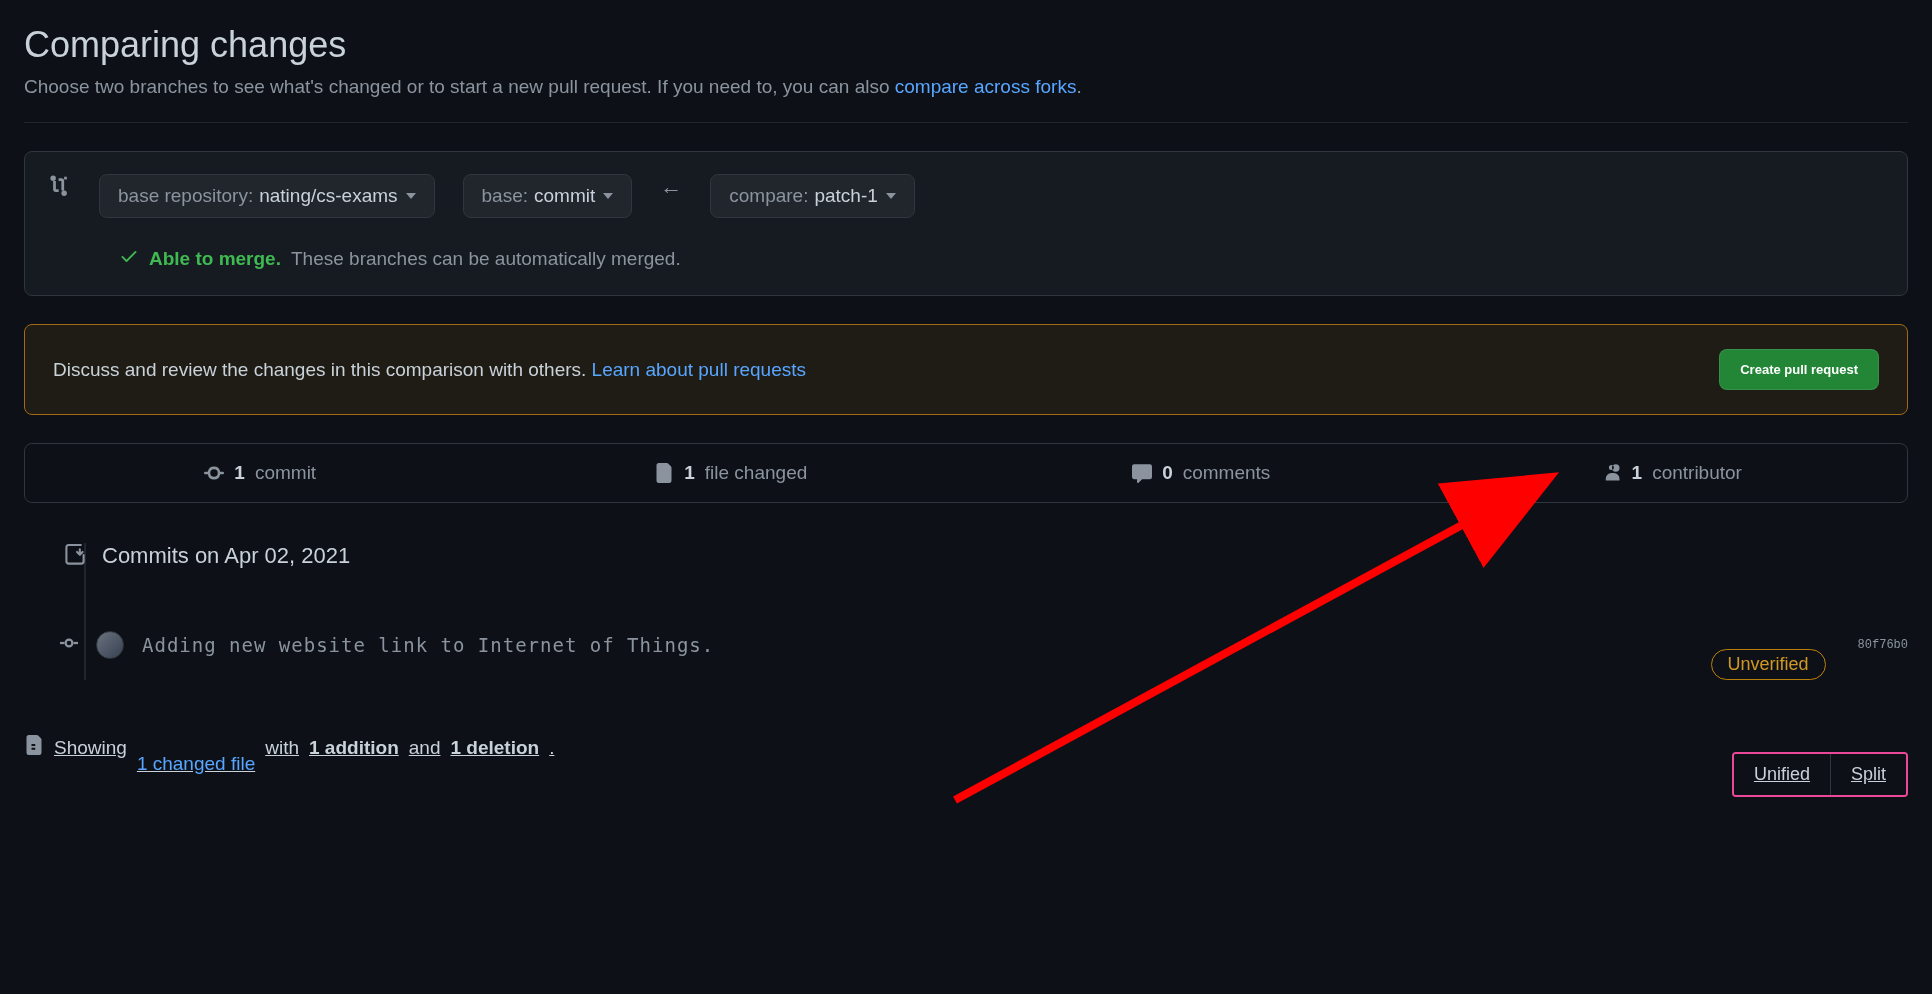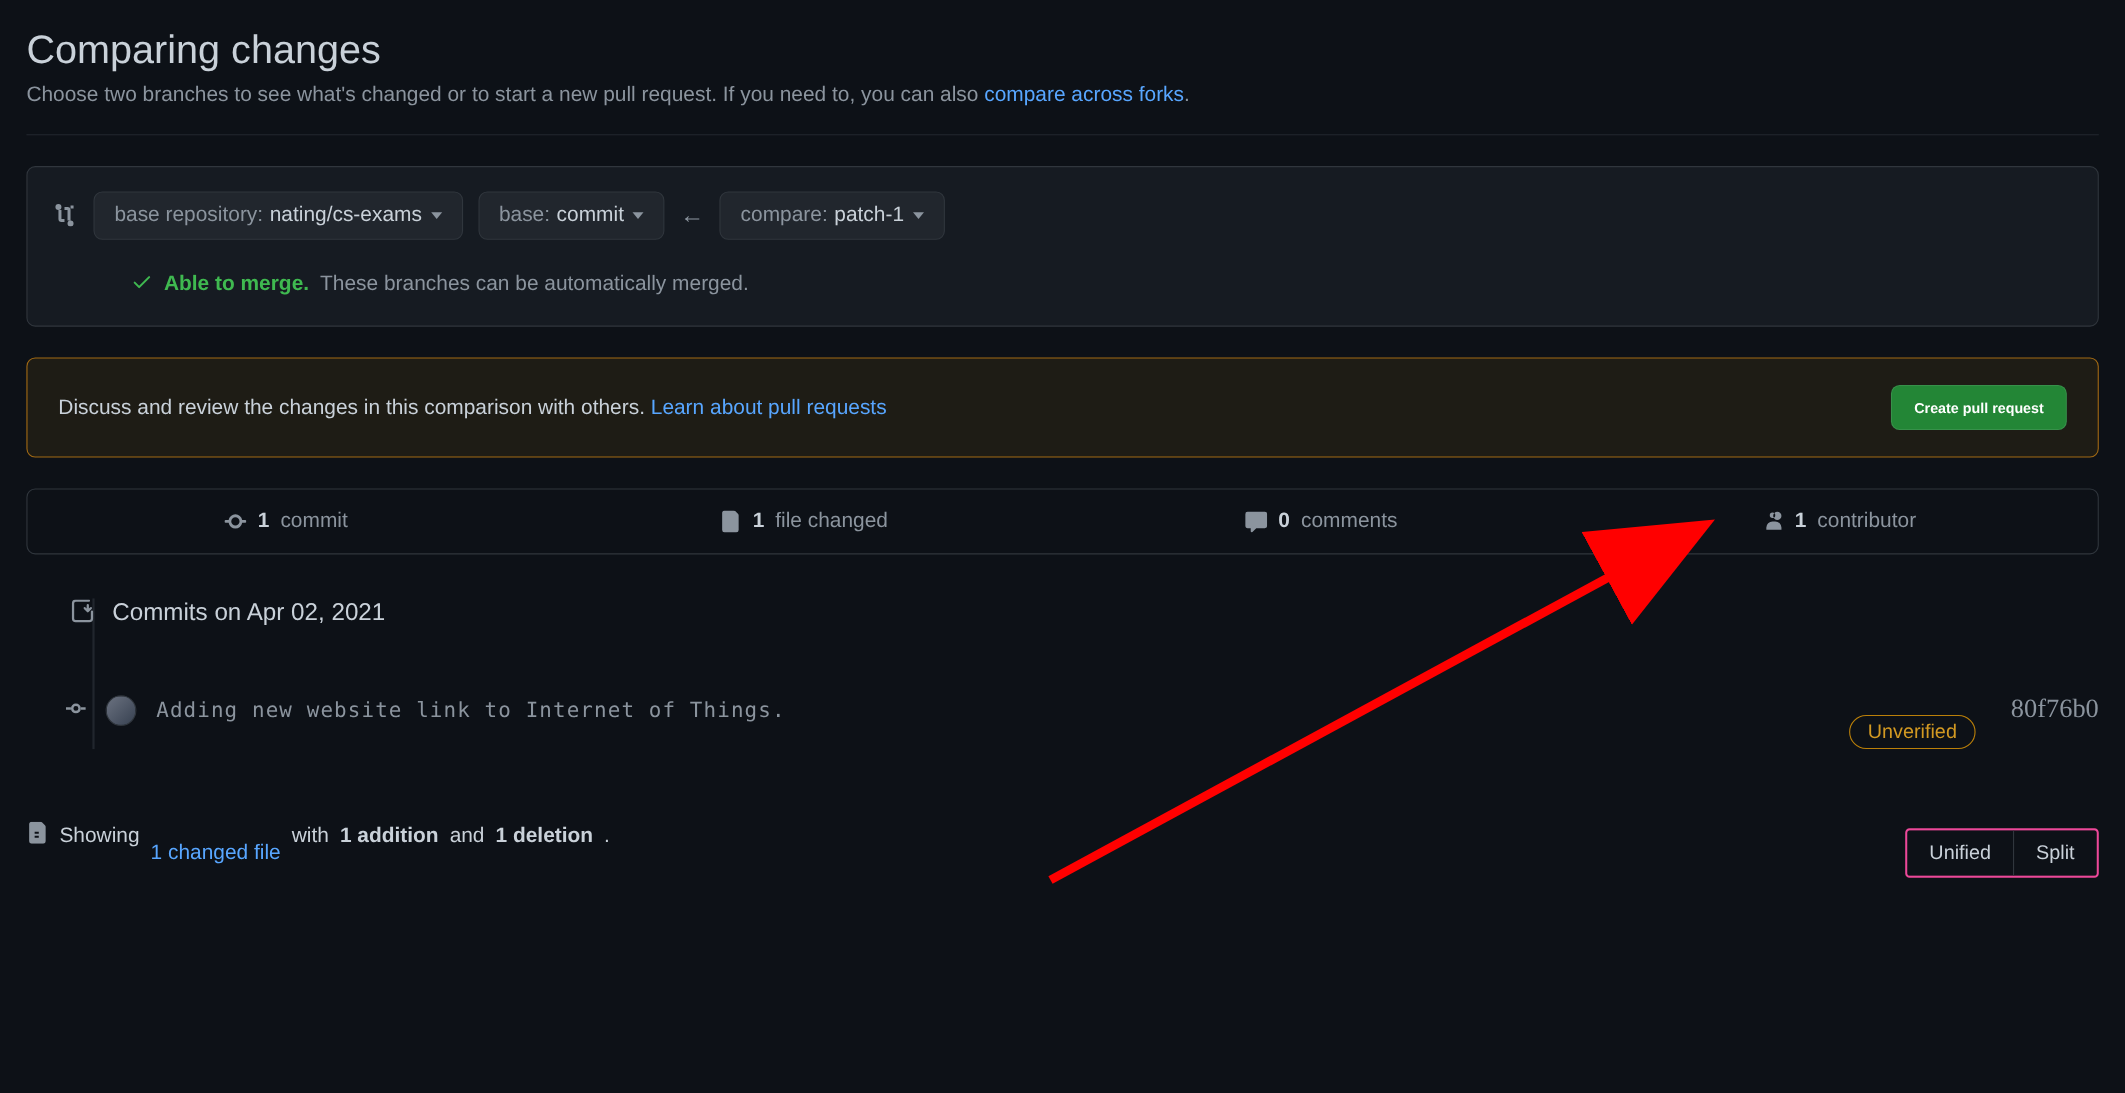--- a/index.html
+++ b/index.html
@@ -17,21 +17,21 @@
 .link { color: #58a6ff; text-decoration: none; cursor: pointer; margin-top: 33px; }
 hr.div { border: none; border-top: 1px solid #21262d; margin-bottom: 28px; }
 
 .compare-box {
   border: 1px solid #30363d;
   border-radius: 8px;
   background: #161b22;
   padding: 22px 24px 24px;
   margin-bottom: 28px;
 }
-.branch-row { display: flex; align-items: center; gap: 14px; flex-wrap: wrap; }
+.branch-row { display: flex; align-items: flex-start; gap: 28px; flex-wrap: wrap; }
 .compare-icon svg { fill: #8b949e; }
 .branch-btn {
   display: inline-flex; align-items: center;
   background: #21262d; border: 1px solid #30363d; border-radius: 8px;
   padding: 10px 18px; color: #8b949e; font-size: 19px; cursor: pointer;
 }
 .branch-btn .strong { color: #c9d1d9; font-weight: 500; margin-left: 6px; }
 .caret { margin-left: 8px; width: 0; height: 0; border-left: 5px solid transparent; border-right: 5px solid transparent; border-top: 6px solid #8b949e; }
 .arrow-left { font-size: 22px; color: #8b949e; }
 .merge-status { display: flex; align-items: center; gap: 10px; margin-top: 28px; margin-left: 70px; font-size: 19px; }
@@ -63,23 +63,23 @@
 
 .timeline { position: relative; padding-left: 40px; margin-bottom: 40px; }
 .timeline .line { position: absolute; left: 60px; top: 0; bottom: 0; width: 2px; background: #21262d; }
 .commit-date-row { display: flex; align-items: center; gap: 16px; margin-bottom: 40px; position: relative; }
 .commit-date-row svg { fill: #8b949e; }
 .commit-date { font-size: 22px; color: #c9d1d9; }
 .commit-row { display: flex; align-items: center; gap: 18px; position: relative; }
 .avatar { width: 28px; height: 28px; border-radius: 50%; background: linear-gradient(135deg,#6b7280 0%, #374151 100%); border:1px solid #30363d;}
 .commit-msg { font-family: ui-monospace, SFMono-Regular, Menlo, monospace; font-size: 19px; letter-spacing: 1px; color: #8b949e; flex: 1; }
 .badge-unverified { border: 1px solid #bb8009; color: #d29922; border-radius: 24px; padding: 4px 16px; font-size: 18px; cursor:pointer;margin-top:40px;}
-.commit-sha { font-family: Liberation Serif, serif; font-size: 24px; color: #8b949e; margin-left: 14px; }
-
-.footer-row { display: flex; align-items: center; justify-content: space-between; font-size: 19px; }
+.commit-sha { font-family: Liberation Mono, monospace; font-size: 12px; color: #8b949e; margin-left: 14px; }
+
+.footer-row { display: flex; align-items: flex-start; justify-content: space-between; font-size: 19px; text-decoration: underline; }
 .footer-left { display: flex; align-items: center; gap: 10px; color: #c9d1d9; }
 .footer-left svg { fill: #8b949e; }
 .footer-left .strong { font-weight: 700; }
 .toggle-group { display: inline-flex; border: 2px solid #ec4899; border-radius: 4px; overflow: hidden; margin-top: 32px; }
 .toggle-group button { background: #0d1117; color: #c9d1d9; border: none; padding: 10px 20px; font-size: 18px; cursor: pointer; }
 .toggle-group button + button { border-left: 1px solid #30363d; }
 
 .arrow-annotation { position: absolute; pointer-events: none; }
 </style>
 </head>

